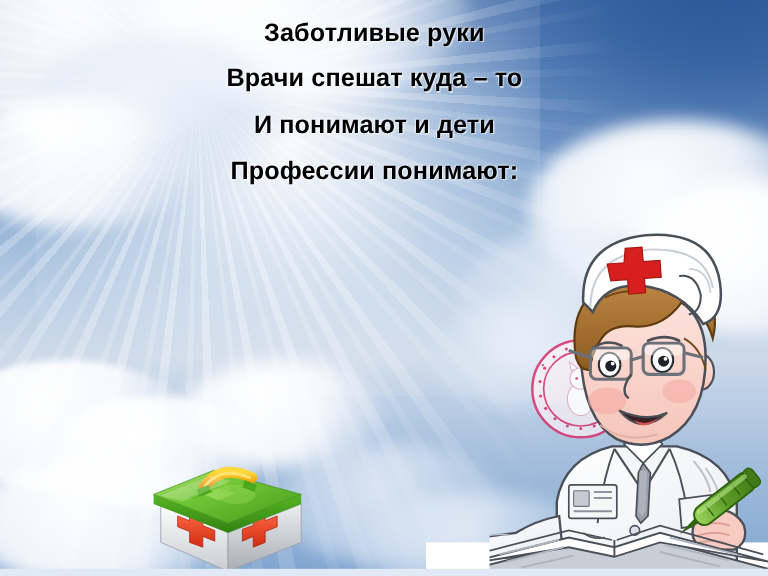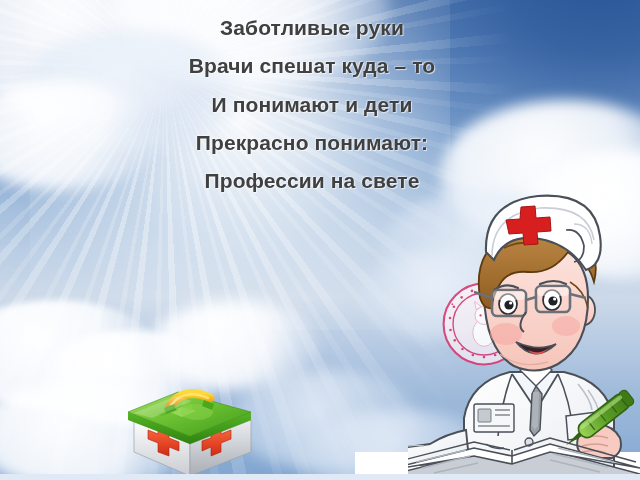--- a/index.html
+++ b/index.html
@@ -108,21 +108,21 @@
     left: 0;
     top: 14px;
     width: 640px;
     text-align: center;
     z-index: 40;
     pointer-events: none;
   }
   .poem .line {
     font-size: 21px;
     font-weight: bold;
-    color: #404040;
+    color: #000000;
     line-height: 1.30;
     letter-spacing: 0.1px;
     margin: 0 16px 11px 0;
     padding: 0 86px;
     text-shadow:
        1px  1px 0 rgba(255,255,255,0.55),
       -1px -1px 0 rgba(255,255,255,0.35),
        0    0   3px rgba(255,255,255,0.50);
   }
   .poem .line:last-child { margin-bottom: 0; }
@@ -228,22 +228,21 @@
       <circle cx="46" cy="40" r="1.3" fill="#d6356f"></circle>
       <circle cx="54" cy="40" r="1.3" fill="#d6356f"></circle>
       <path d="M63 62 Q74 58 70 46" fill="none" stroke="#e7a8c2" stroke-width="2.4" stroke-linecap="round"></path>
     </g>
   </svg>
 
   <div class="poem">
     <p class="line">Заботливые руки</p>
     <p class="line">Врачи спешат куда – то</p>
     <p class="line">И понимают и дети</p>
-    <p class="line">Прекрасно понимают:</p>
-    <p class="line">Профессии на свете</p>
+    <p class="line">Профессии понимают:</p>
   </div>
 
   <svg class="kit" viewBox="0 0 145 112">
     <defs>
       <linearGradient id="lidG" x1="0" y1="0" x2="1" y2="1">
         <stop offset="0%" stop-color="#b8e67f"></stop>
         <stop offset="35%" stop-color="#76c838"></stop>
         <stop offset="100%" stop-color="#3f9c18"></stop>
       </linearGradient>
       <linearGradient id="lidSide" x1="0" y1="0" x2="0" y2="1">

